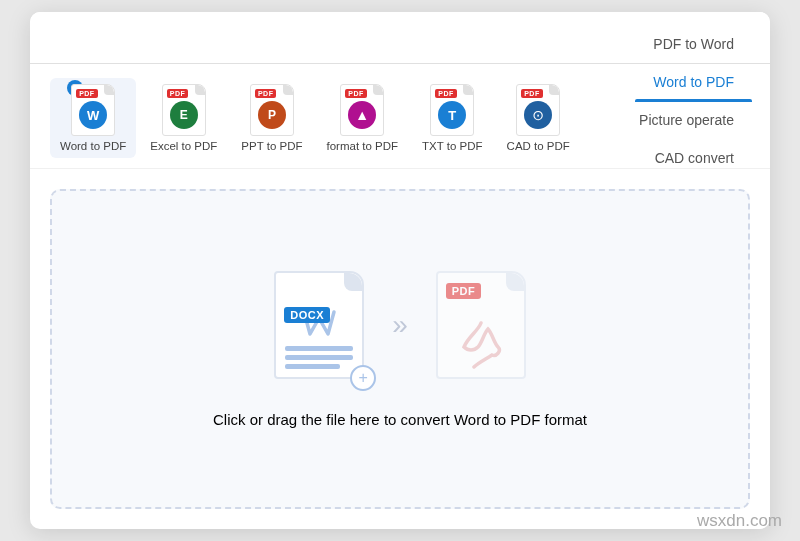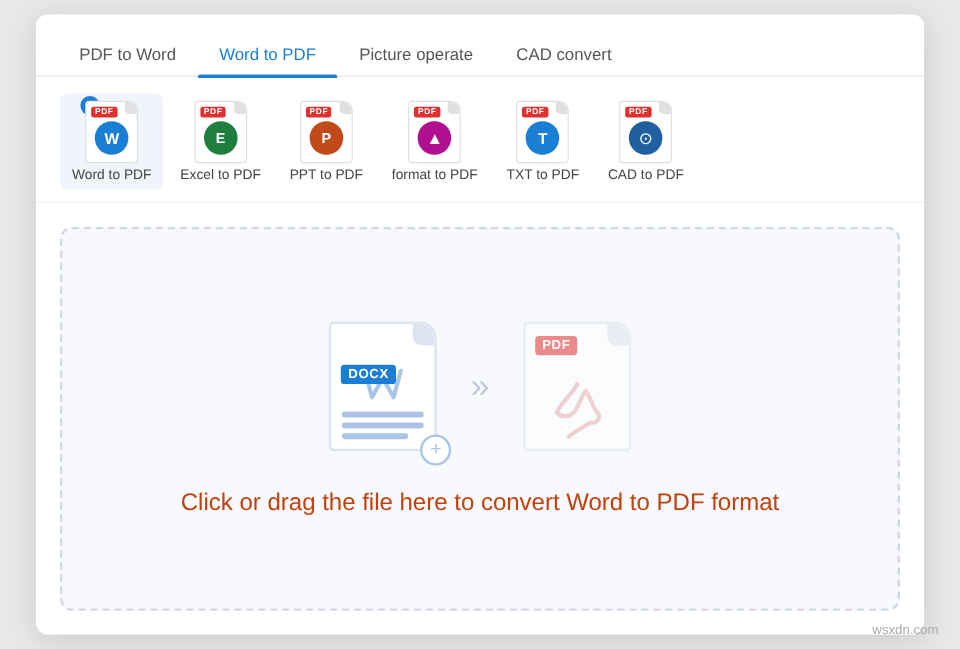--- a/index.html
+++ b/index.html
@@ -18,23 +18,24 @@
       box-shadow: 0 4px 24px rgba(0,0,0,0.13);
       width: 740px;
       min-height: 490px;
       overflow: hidden;
     }
     
     .tab-bar {
       display: flex;
       align-items: flex-end;
       border-bottom: 1.5px solid #e0e0e0;
-      padding: 0 18px;
+      padding: 12px 18px;
       background: #fff;
       height: 52px;
+      flex-direction: column;
     }
     .tab {
       padding: 12px 18px 10px 18px;
       font-size: 14px;
       color: #555;
       cursor: pointer;
       position: relative;
       white-space: nowrap;
       user-select: none;
     }
@@ -239,29 +240,29 @@
       color: #aac4e8;
       font-weight: 300;
     }
     
     .arrow-icon {
       font-size: 28px;
       color: #c0c8d8;
       line-height: 1;
     }
     .drop-label {
-      font-size: 20px;
-      color: #c2410c;
+      font-size: 15px;
+      color: #000000;
     }
     
     .watermark {
       position: fixed;
       bottom: 10px;
       right: 18px;
-      font-size: 11px;
+      font-size: 17px;
       color: #aaa;
     }
   </style>
 </head>
 <body>
 
 <div class="window">
 
   <div class="tab-bar">
     <div class="tab">PDF to Word</div>

